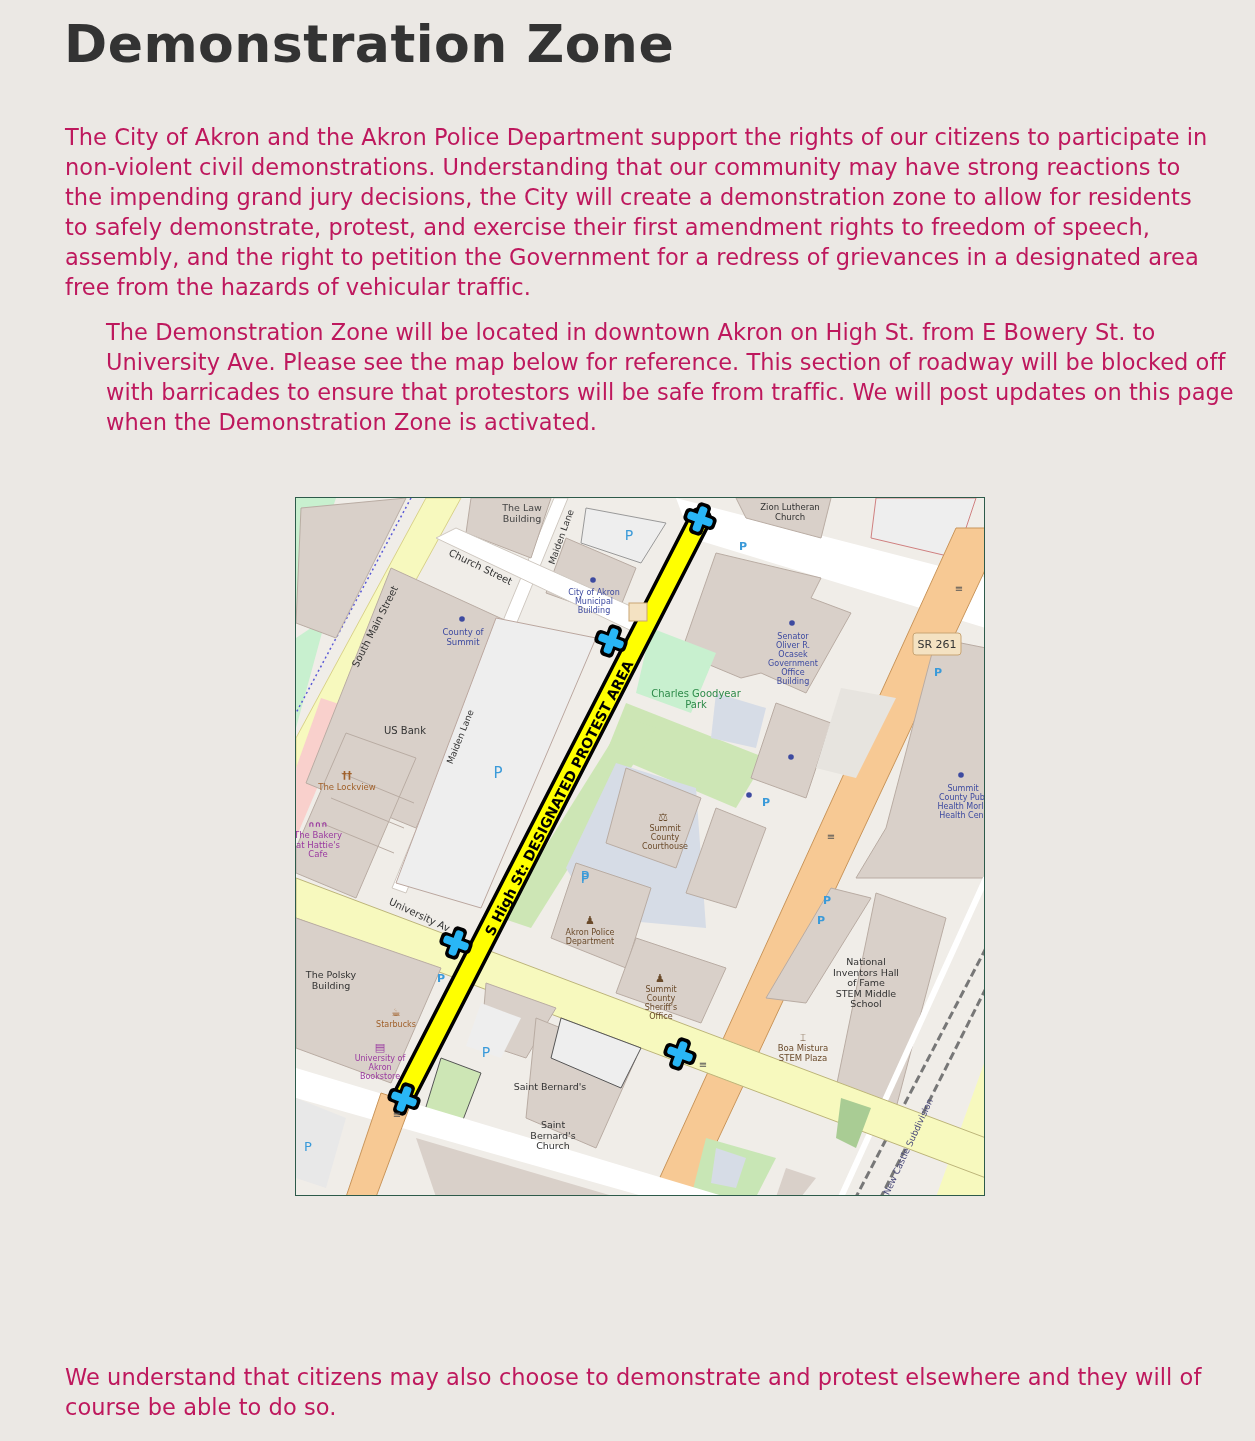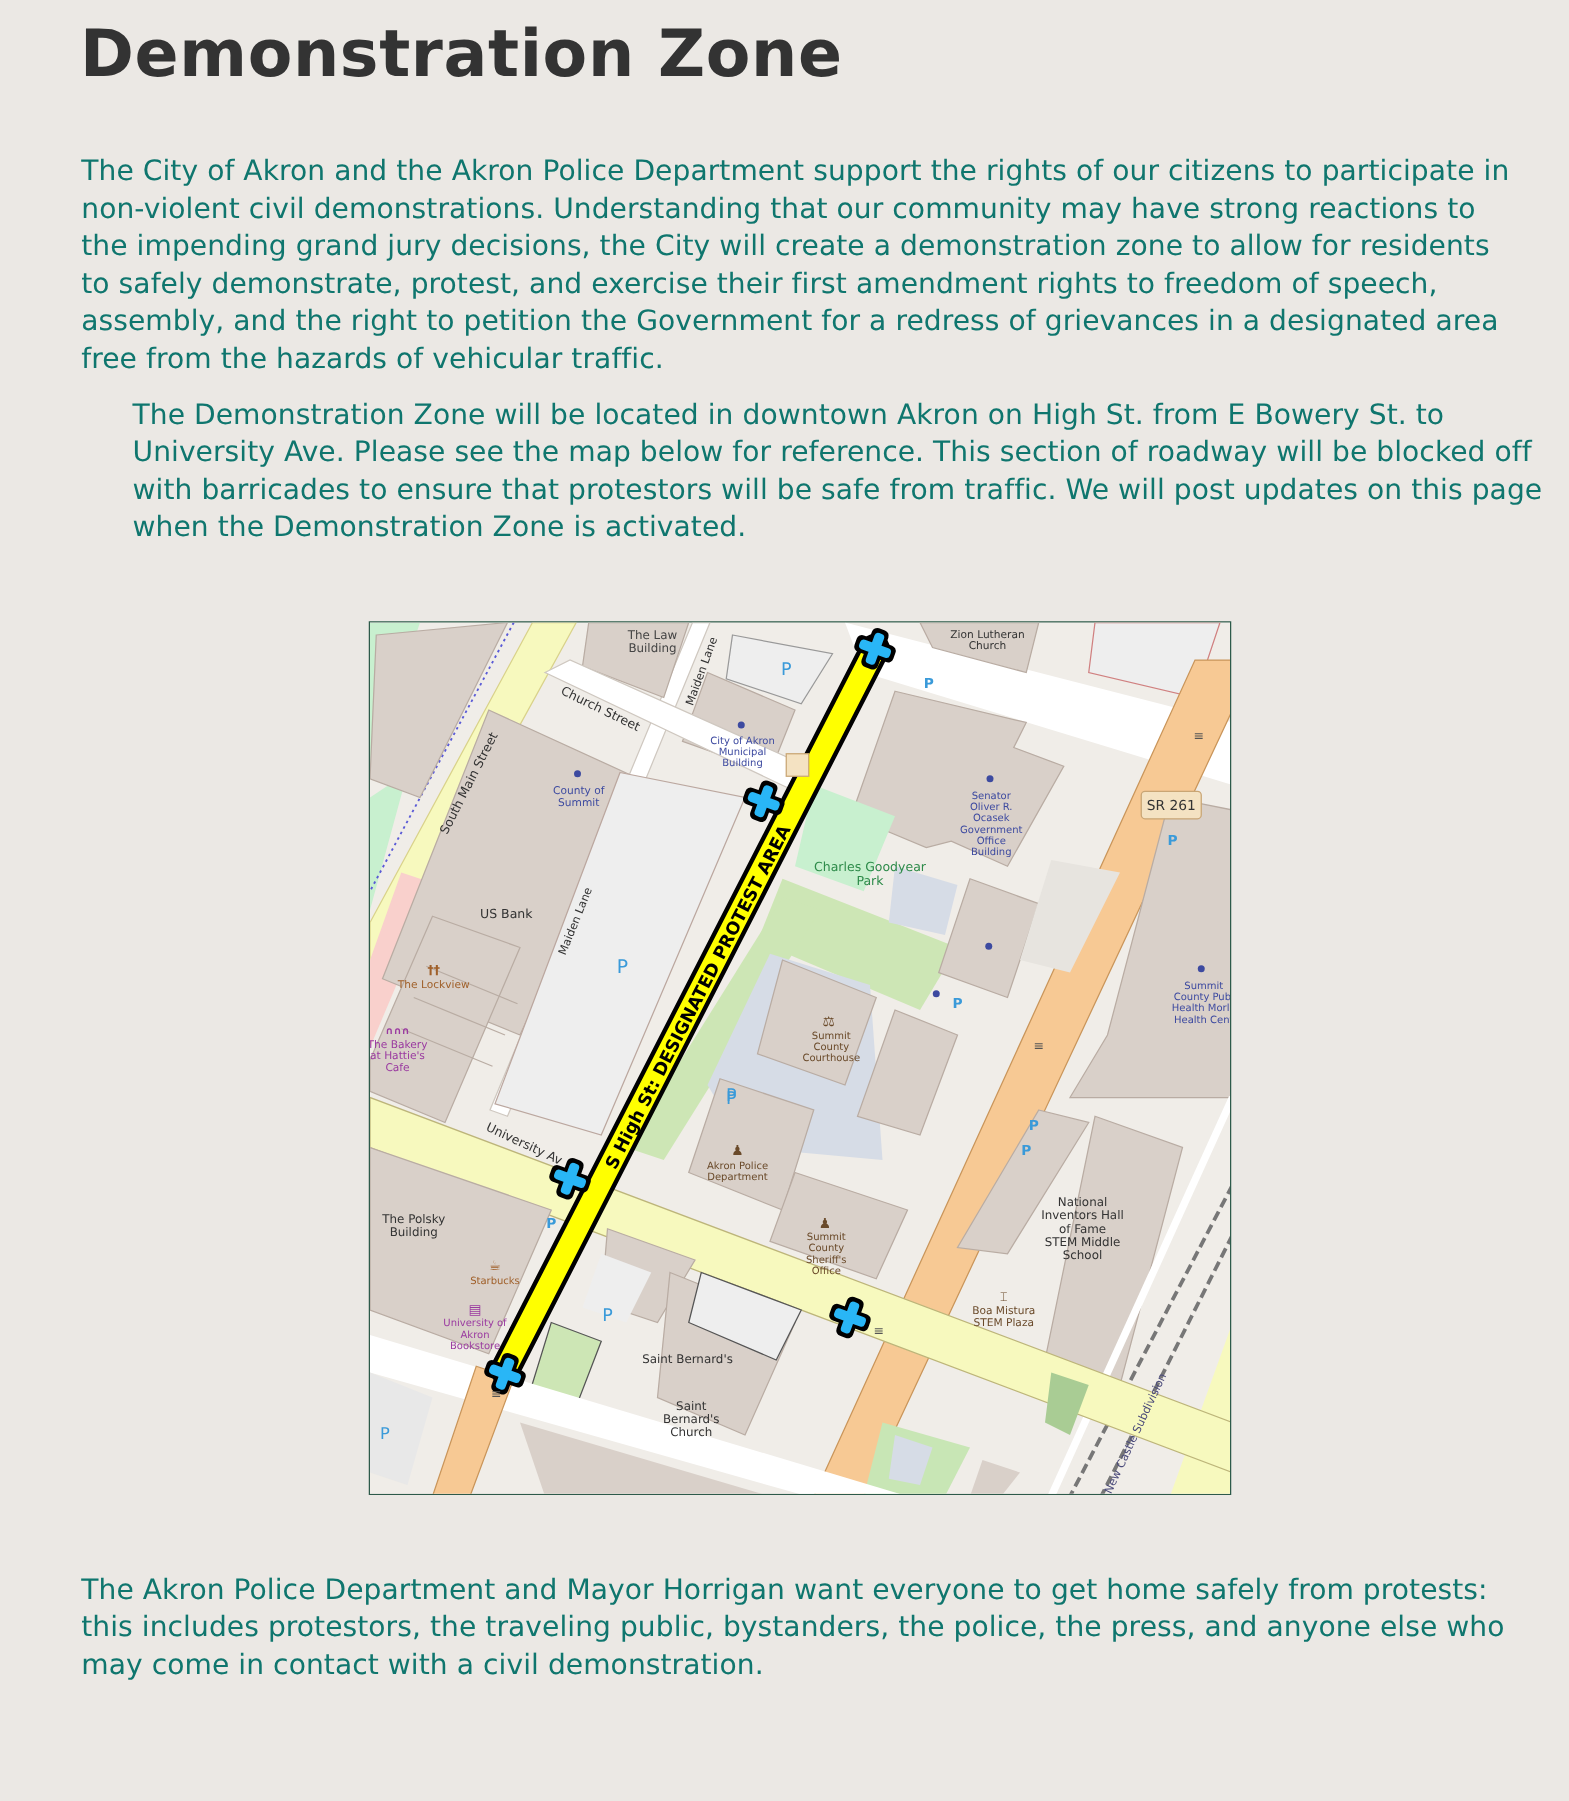--- a/index.html
+++ b/index.html
@@ -12,21 +12,21 @@
   .page { position:relative; width:1161px; height:1441px; }
   h1 {
     position:absolute; left:64px; top:8px; margin:0;
     font-family:"DejaVu Sans", sans-serif;
     font-weight:bold; font-size:52px; letter-spacing:0.5px;
     color:#333333; line-height:72px;
   }
   .para {
     position:absolute; left:65px; width:1150px; margin:0;
     font-family:"DejaVu Sans", sans-serif;
-    font-size:22.5px; line-height:30px; color:#0f766e;
+    font-size:22.5px; line-height:30px; color:#be185d;
     letter-spacing:0.05px;
   }
   .p1 { top:122px; }
   .p2 { top:317px;margin-left:41px; }
   .p3 { top:1257px; }
   .p4 { top:1362px; }
   .map-wrap {
     position:absolute; left:295px; top:497px; width:690px; height:699px;
     border:1px solid #2d5a4a; box-sizing:border-box; overflow:hidden;
     background:#f0ede8;
@@ -230,14 +230,14 @@
           <text class="lbl" x="84" y="553" font-size="11" fill="#9a3aa0" text-anchor="middle">▤</text>
           <text class="lbl" x="507" y="543" font-size="10" fill="#6a4a2a" text-anchor="middle">⌶</text>
           <text class="lbl" x="663" y="94" font-size="10" fill="#555" text-anchor="middle">≡</text>
           <text class="lbl" x="535" y="342" font-size="10" fill="#555" text-anchor="middle">≡</text>
           <text class="lbl" x="407" y="570" font-size="10" fill="#555" text-anchor="middle">≡</text>
           <text class="lbl" x="101" y="620" font-size="10" fill="#555" text-anchor="middle">≡</text>
         </g>
     </svg>
   </div>
 
-  <p class="para p3">The Akron Police Department and Mayor Horrigan want everyone to get home safely from protests: this includes protestors, the traveling public, bystanders, the police, the press, and anyone else who may come in contact with a civil demonstration.</p>
+  <p class="para p4">We understand that citizens may also choose to demonstrate and protest elsewhere and they will of course be able to do so.</p>
 </div>
 
 </body></html>

